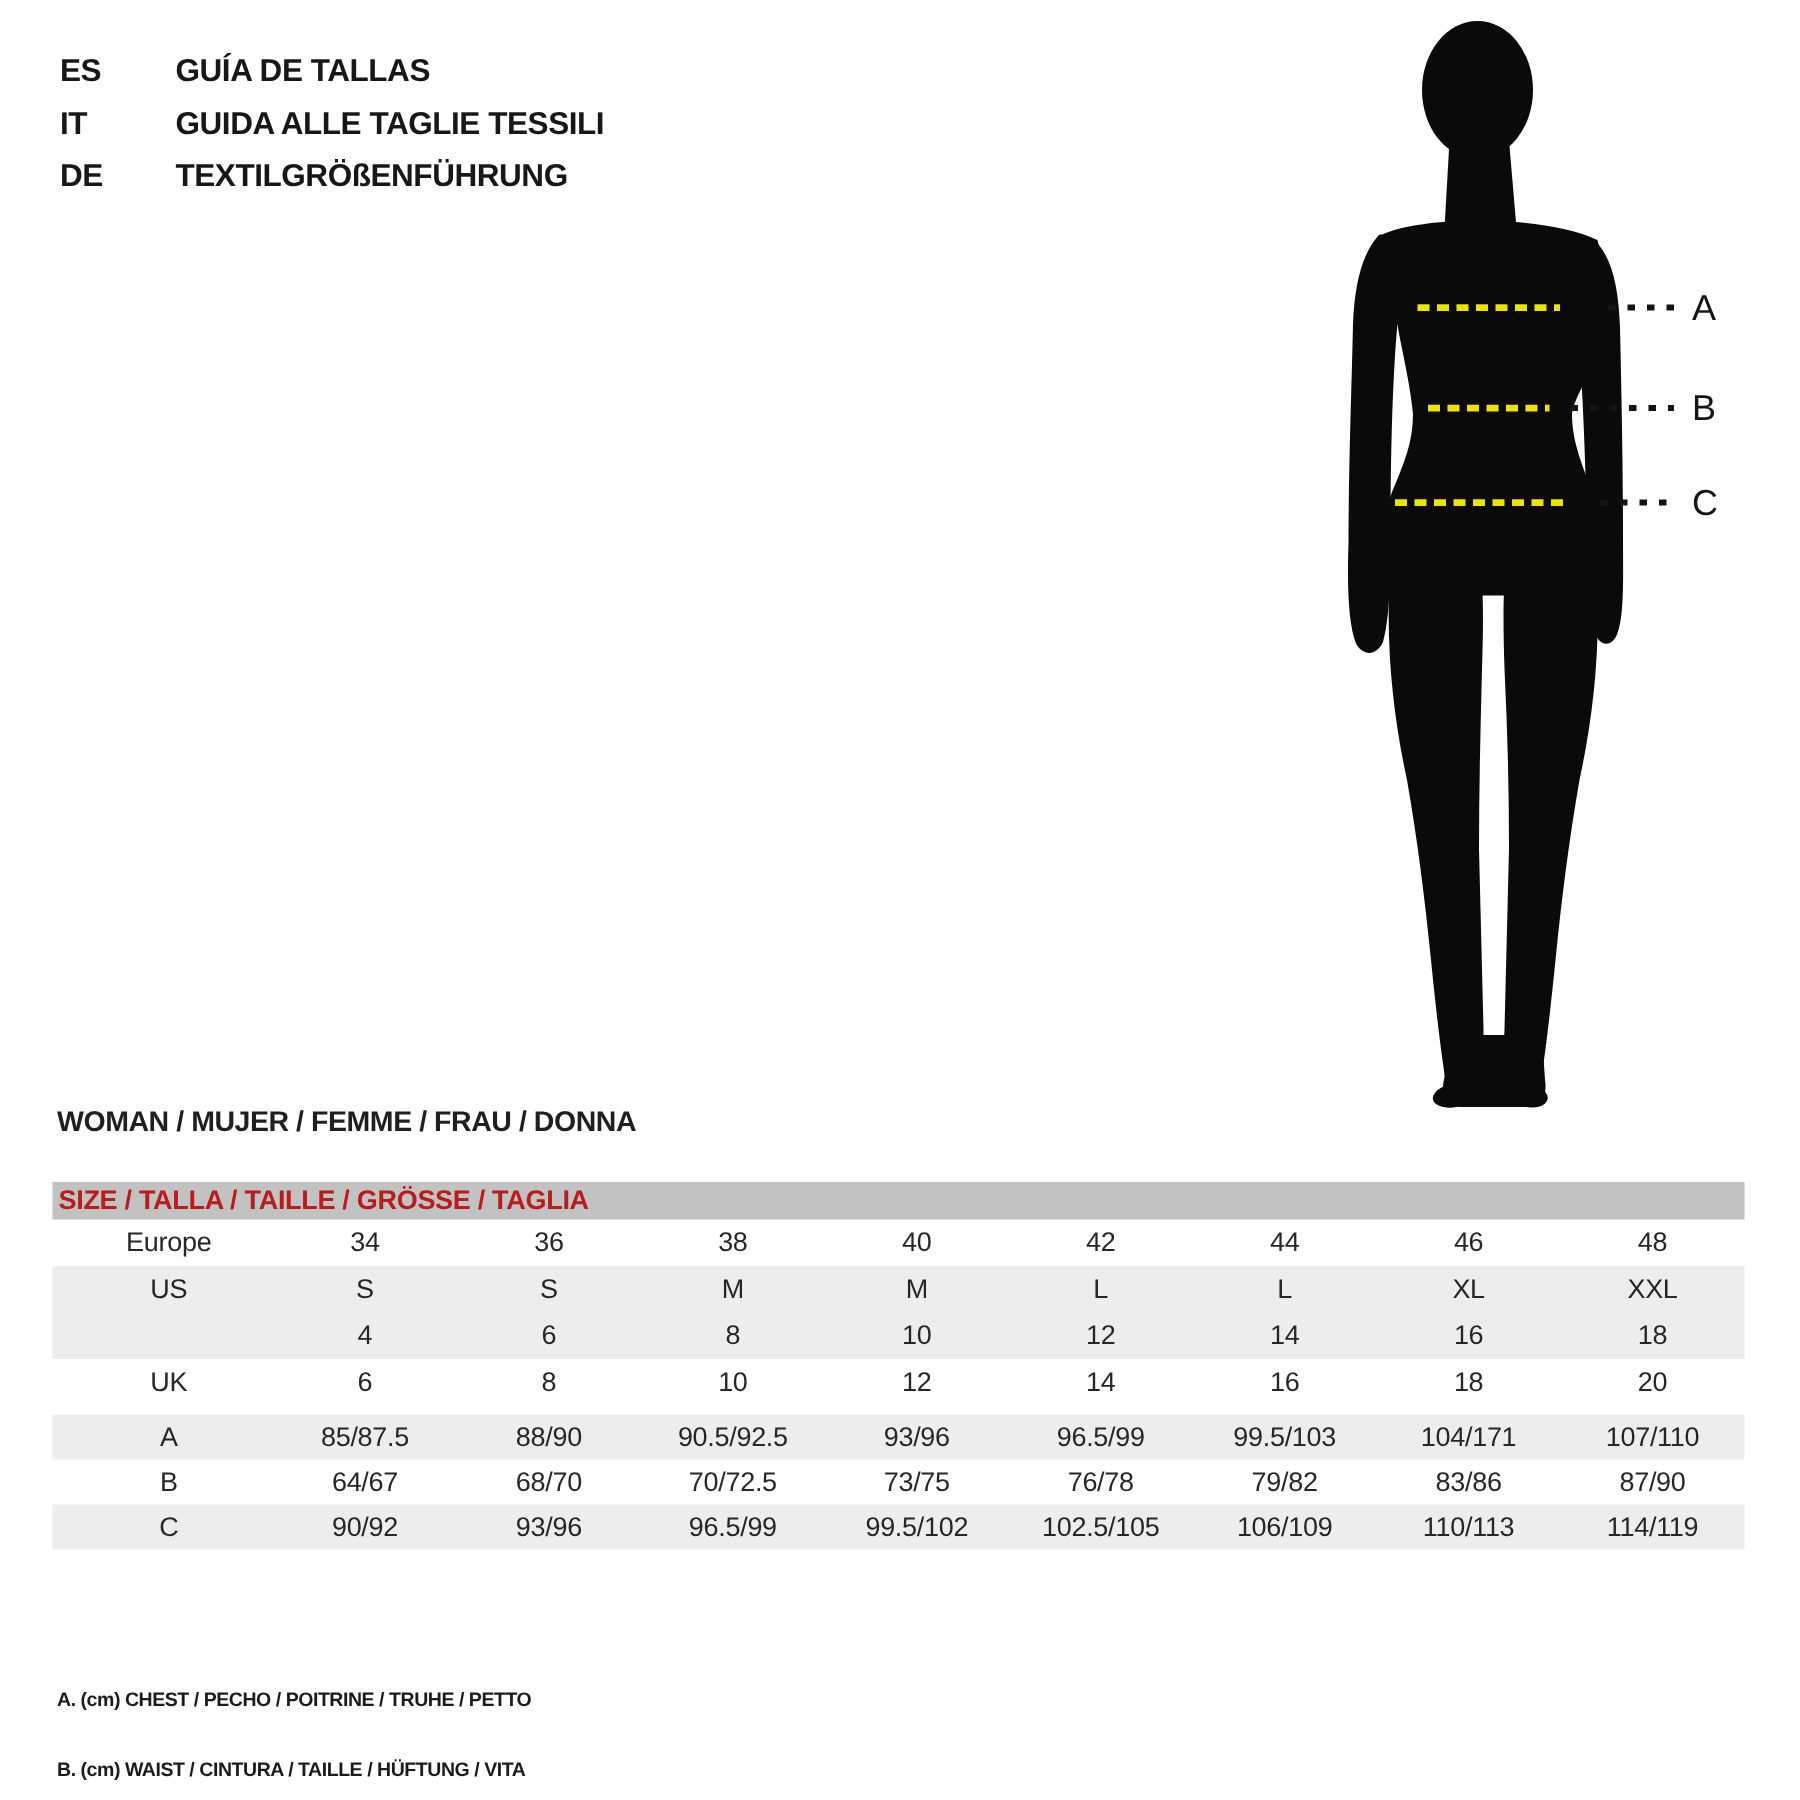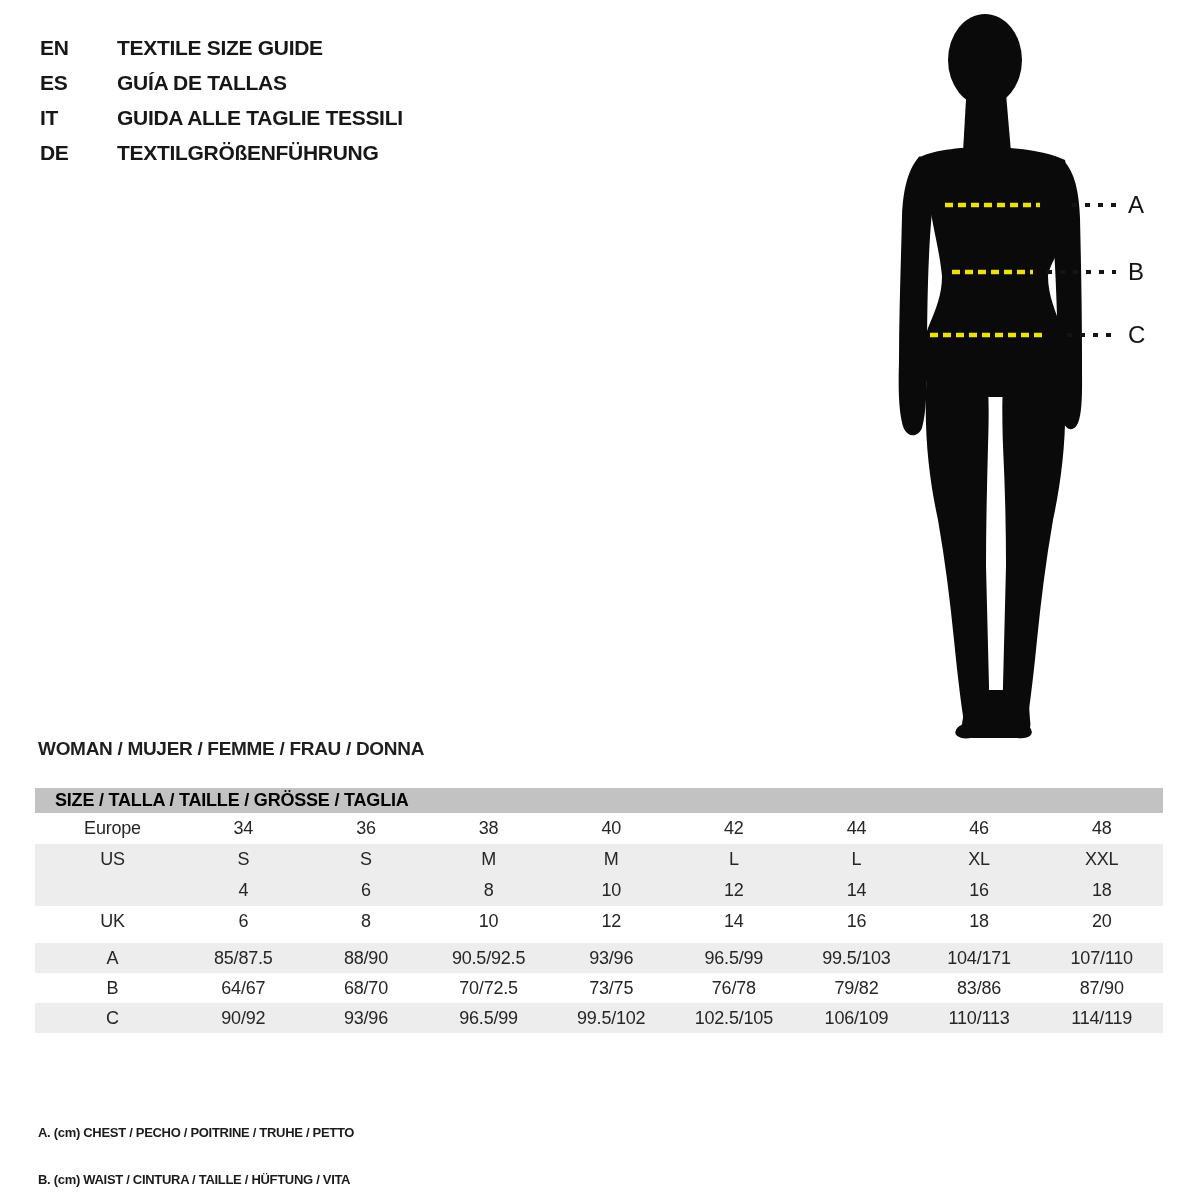--- a/index.html
+++ b/index.html
@@ -43,22 +43,22 @@
     white-space:nowrap;
   }
 
   
   .size-table{
     position:absolute;left:35px;top:788px;width:1128px;
   }
   .table-header{
     height:25px;line-height:25px;
     background:#c2c2c2;
-    padding-left:20px;box-sizing:border-box;
-    font-size:18px;font-weight:700;letter-spacing:-0.2px;color:#000000;
+    padding-left:4px;box-sizing:border-box;
+    font-size:18px;font-weight:700;letter-spacing:-0.2px;color:#b91c1c;
     white-space:nowrap;
   }
   .t-row{
     display:flex;height:31px;line-height:31px;
     font-size:18px;letter-spacing:-0.2px;color:#262626;
     white-space:nowrap;
   }
   .t-row.shaded{background:#ededed;}
   .t-row.gap-after{margin-bottom:6px;}
   .t-row.measure{height:30px;line-height:30px;}
@@ -75,24 +75,20 @@
     white-space:nowrap;
     margin-top:19px;
   }
 </style>
 </head>
 <body>
 
 <div class="page">
 
   <div class="lang-list">
-      <div class="lang-row">
-        <span class="lang-code">EN</span>
-        <span class="lang-title">TEXTILE SIZE GUIDE</span>
-      </div>
       <div class="lang-row">
         <span class="lang-code">ES</span>
         <span class="lang-title">GUÍA DE TALLAS</span>
       </div>
       <div class="lang-row">
         <span class="lang-code">IT</span>
         <span class="lang-title">GUIDA ALLE TAGLIE TESSILI</span>
       </div>
       <div class="lang-row">
         <span class="lang-code">DE</span>

